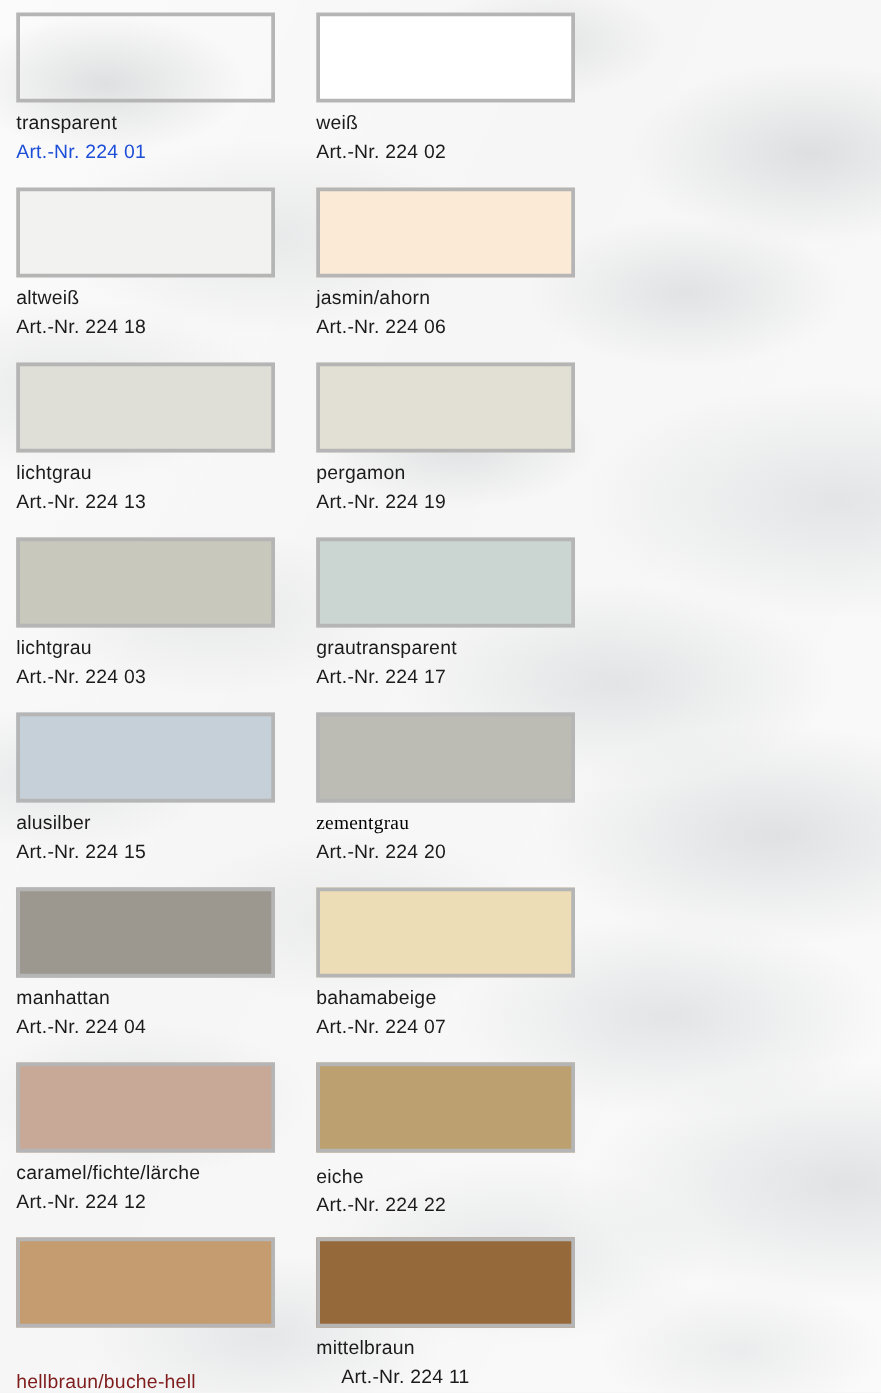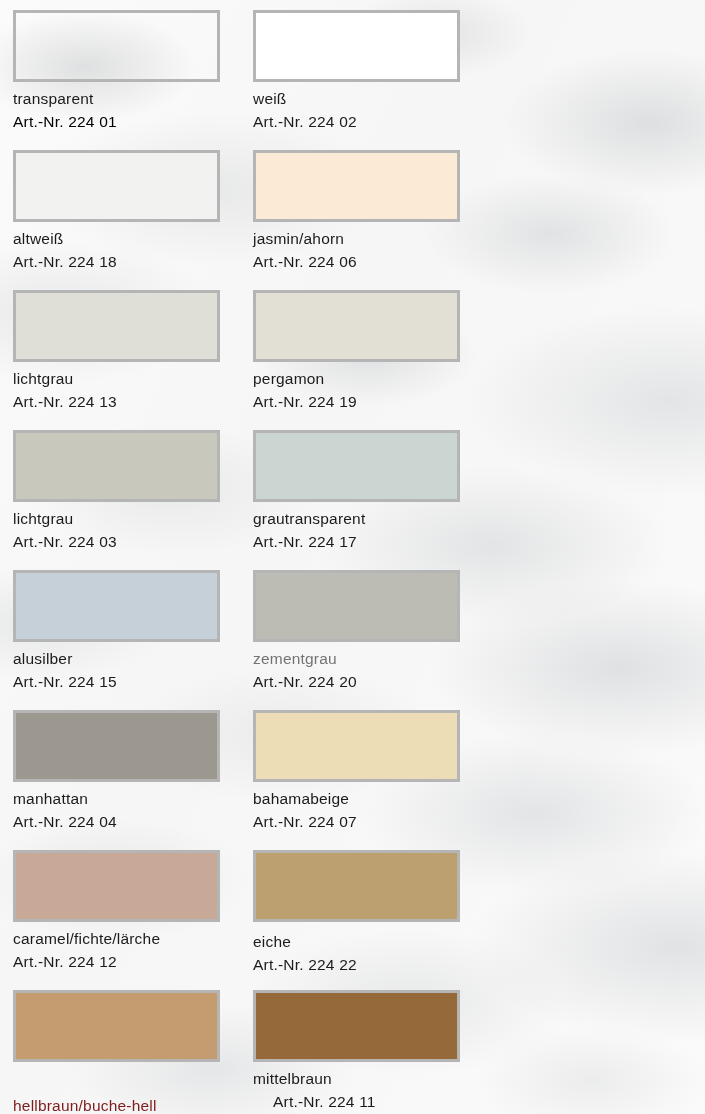--- a/index.html
+++ b/index.html
@@ -100,21 +100,21 @@
 </style>
 </head>
 <body>
 
 <div id="bg-texture"></div>
 
 <div id="swatch-grid">
     <div class="swatch-cell">
       <div class="swatch-chip transparent-chip" style="border-color: rgb(181, 181, 181); background-color: transparent;"></div>
       <div class="swatch-label" style="color: rgb(27, 27, 27);">transparent</div>
-      <div class="swatch-artnr" style="color: #000000;">Art.-Nr. 224 01</div>
+      <div class="swatch-artnr" style="color: #1d4ed8;">Art.-Nr. 224 01</div>
     </div>
     <div class="swatch-cell">
       <div class="swatch-chip" style="border-color: rgb(181, 181, 181); background-color: rgb(255, 255, 255);"></div>
       <div class="swatch-label" style="color: rgb(27, 27, 27);">weiß</div>
       <div class="swatch-artnr" style="color: rgb(27, 27, 27);">Art.-Nr. 224 02</div>
     </div>
     <div class="swatch-cell">
       <div class="swatch-chip" style="border-color: rgb(181, 181, 181); background-color: rgb(242, 242, 240);"></div>
       <div class="swatch-label" style="color: rgb(27, 27, 27);">altweiß</div>
       <div class="swatch-artnr" style="color: rgb(27, 27, 27);">Art.-Nr. 224 18</div>
@@ -144,21 +144,21 @@
       <div class="swatch-label" style="color: rgb(27, 27, 27);">grautransparent</div>
       <div class="swatch-artnr" style="color: rgb(27, 27, 27);">Art.-Nr. 224 17</div>
     </div>
     <div class="swatch-cell">
       <div class="swatch-chip" style="border-color: rgb(181, 181, 181); background-color: rgb(198, 208, 216);"></div>
       <div class="swatch-label" style="color: rgb(27, 27, 27);">alusilber</div>
       <div class="swatch-artnr" style="color: rgb(27, 27, 27);">Art.-Nr. 224 15</div>
     </div>
     <div class="swatch-cell">
       <div class="swatch-chip" style="border-color: rgb(181, 181, 181); background-color: rgb(188, 188, 180);"></div>
-      <div class="swatch-label" style="color: #737373;">zementgrau</div>
+      <div class="swatch-label" style="color: #000000; font-family: Liberation Serif, serif;">zementgrau</div>
       <div class="swatch-artnr" style="color: rgb(27, 27, 27);">Art.-Nr. 224 20</div>
     </div>
     <div class="swatch-cell">
       <div class="swatch-chip" style="border-color: rgb(181, 181, 181); background-color: rgb(156, 152, 144);"></div>
       <div class="swatch-label" style="color: rgb(27, 27, 27);">manhattan</div>
       <div class="swatch-artnr" style="color: rgb(27, 27, 27);">Art.-Nr. 224 04</div>
     </div>
     <div class="swatch-cell">
       <div class="swatch-chip" style="border-color: rgb(181, 181, 181); background-color: rgb(237, 221, 182);"></div>
       <div class="swatch-label" style="color: rgb(27, 27, 27);">bahamabeige</div>

